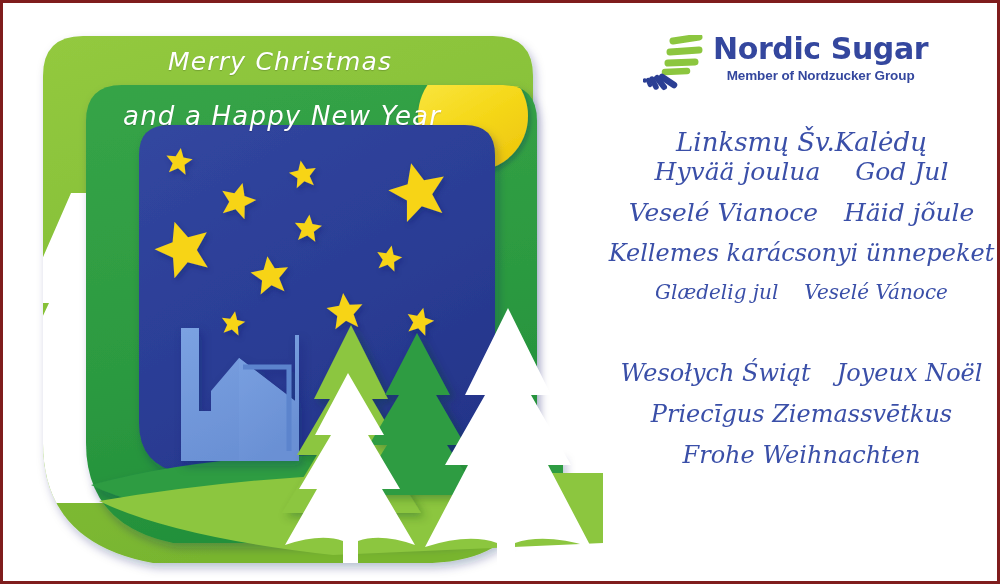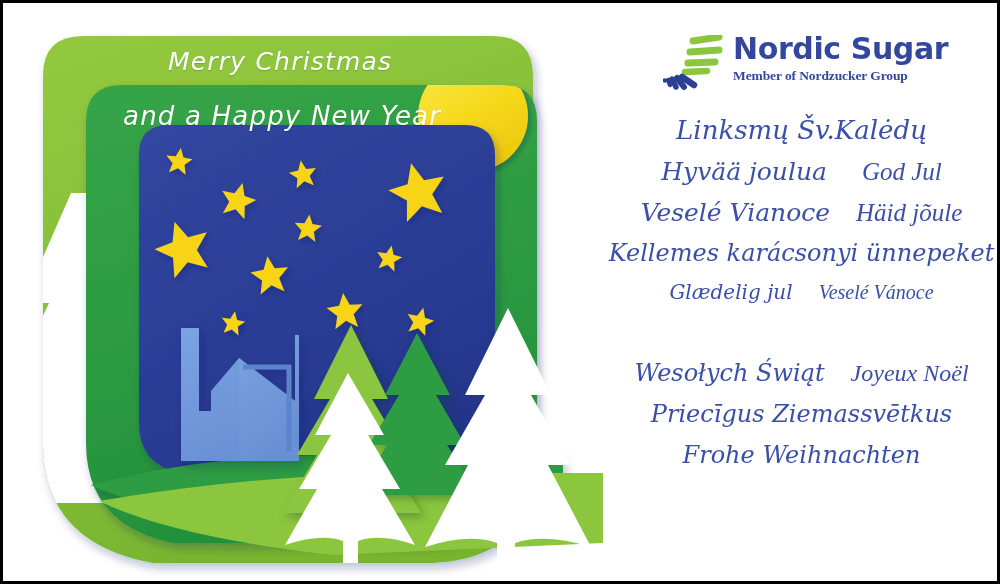--- a/index.html
+++ b/index.html
@@ -10,21 +10,21 @@
   body {
     font-family: "Liberation Sans", sans-serif;
   }
 
   #card {
     position: relative;
     width: 1000px;
     height: 584px;
     background: #ffffff;
     box-sizing: border-box;
-    border: 3px solid #000000;
+    border: 3px solid #7f1d1d;
     overflow: hidden;
   }
 
   
   #illustration {
     position: absolute;
     left: 0;
     top: 0;
     width: 600px;
     height: 584px;
@@ -63,24 +63,25 @@
     position: absolute;
     left: 600px;
     top: 0;
     width: 397px;
     height: 578px;
   }
 
   
   #logo-block {
     position: absolute;
-    left: 60px;
+    left: 40px;
     top: 28px;
     display: flex;
     align-items: flex-start;
+    text-align: center;
   }
   #logo-mark {
     width: 62px;
     height: 56px;
     flex: 0 0 auto;
     margin-top: 4px;
   }
   #logo-mark svg { display: block; }
   #logo-words {
     margin-left: 8px;
@@ -89,21 +90,21 @@
   #logo-name {
     font-family: "DejaVu Sans", sans-serif;
     font-size: 30px;
     font-weight: bold;
     color: #34479e;
     letter-spacing: -0.4px;
     line-height: 1.05;
     white-space: nowrap;
   }
   #logo-tagline {
-    font-family: Liberation Serif, serif;
+    font-family: Liberation Sans, sans-serif;
     font-size: 13.5px;
     font-weight: bold;
     color: #34479e;
     letter-spacing: -0.1px;
     margin-top: 3px;
     white-space: nowrap;
   }
 
   
   #greetings-list {
@@ -119,24 +120,23 @@
     color: #3a4fa8;
     font-family: "DejaVu Serif", serif;
     font-style: italic;
     white-space: nowrap;
   }
   .greet-row .g {
     display: inline-block;
   }
   .greet-row .g + .g {
     margin-left: 26px;
-    font-family: Liberation Serif, serif;
-  }
-
-  .r0 { font-size: 26px; height: 42px; }
+  }
+
+  .r0 { font-size: 26px; height: 42px; align-items: flex-end; }
   .r1 { font-size: 25px; height: 41px; gap: 9px; }
   .r2 { font-size: 25px; height: 41px; }
   .r3 { font-size: 24px; height: 41px; text-align: right; }
   .r4 { font-size: 20px; height: 41px; }
   .r5 { font-size: 24px; height: 41px; margin-top: 38px; }
   .r6 { font-size: 24px; height: 41px; }
   .r7 { font-size: 24px; height: 41px; }
 </style>
 </head>
 <body>

